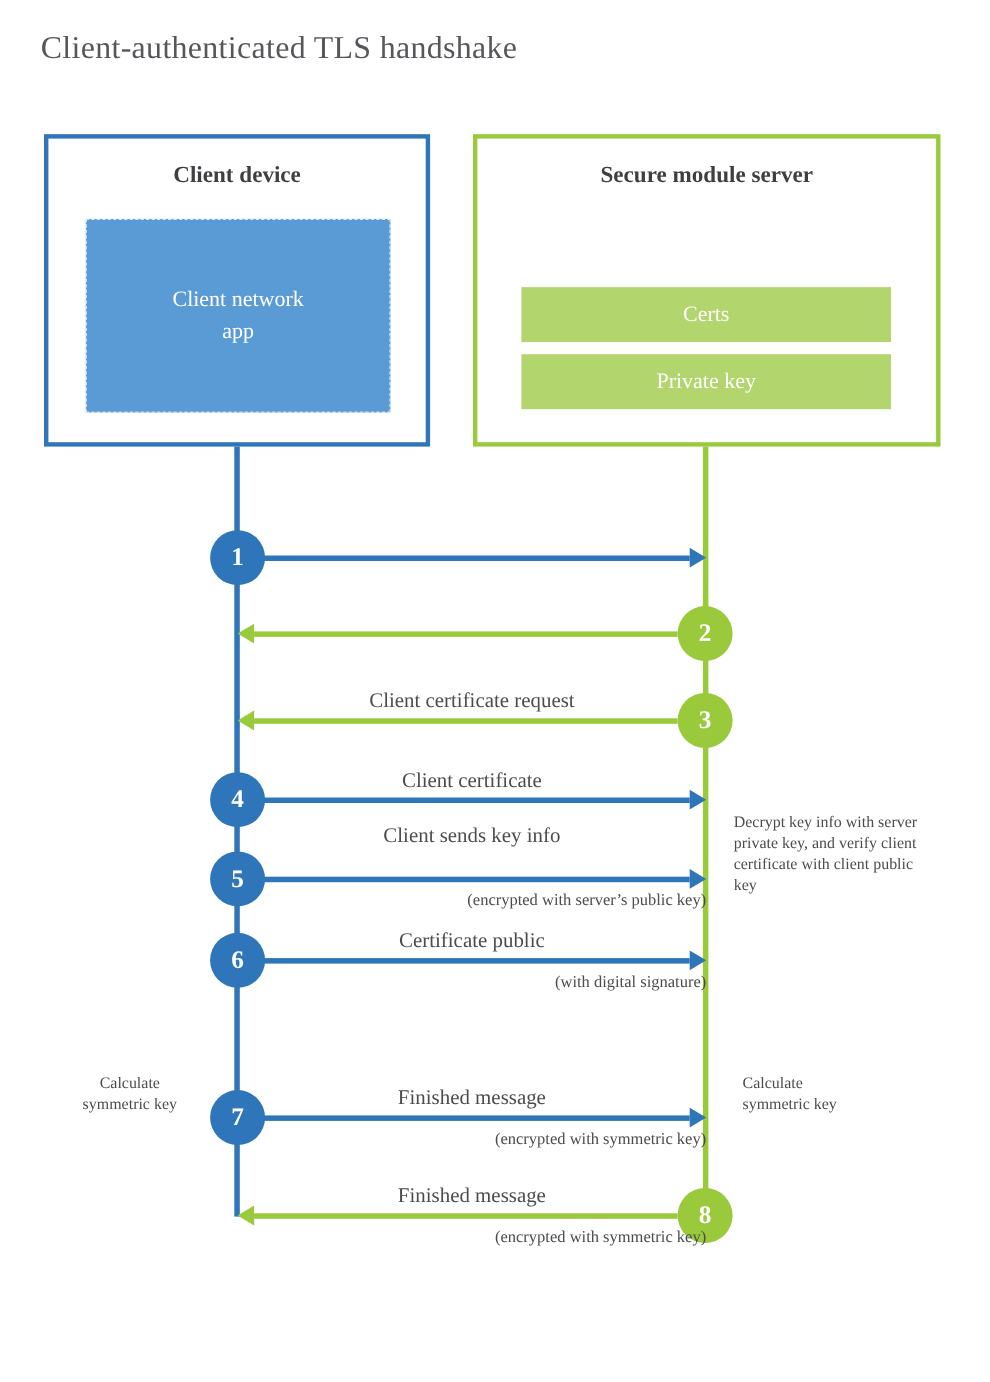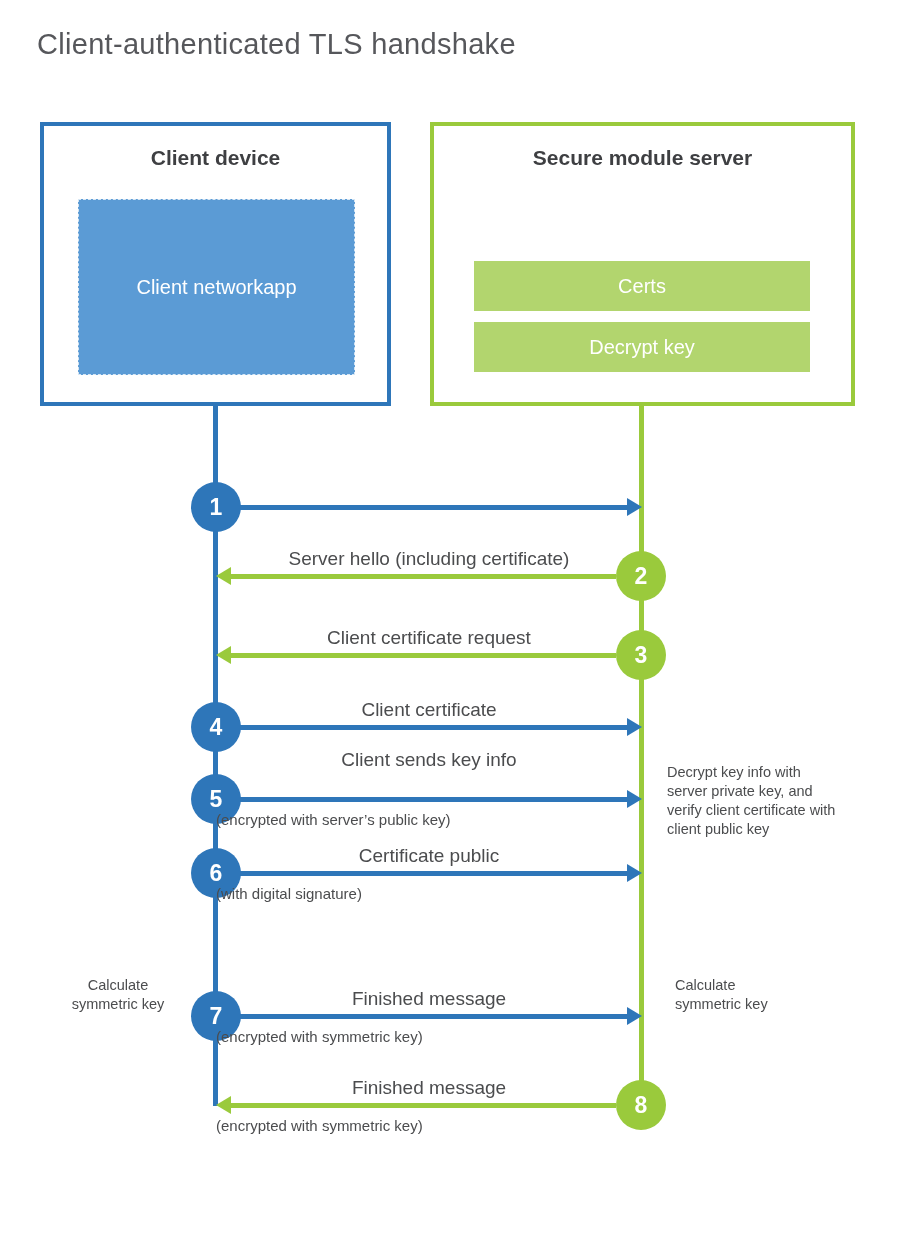--- a/index.html
+++ b/index.html
@@ -7,37 +7,37 @@
     --blue-light:#5b9bd5;
     --green:#9aca3c;
     --green-light:#b2d56e;
     --ink:#4b4c4e;
     --ink-dark:#3e3f42;
     --ink-title:#56575b;
   }
   html,body{margin:0;padding:0;background:#ffffff;}
   .canvas{
     position:relative;width:900px;height:1256px;background:#ffffff;overflow:hidden;
-    font-family:Liberation Sans, sans-serif;
+    font-family:Liberation Serif, serif;
   }
   .diagram-title{
     position:absolute;left:37px;top:28px;font-size:29px;font-weight:300;
     color:var(--ink-title);letter-spacing:.3px;
   }
   .entity-box{position:absolute;top:122px;height:284px;background:#fff;box-sizing:border-box;}
   .entity-box.client{left:40px;width:351px;border:4px solid var(--blue);}
   .entity-box.server{left:430px;width:425px;border:4px solid var(--green);}
   .entity-title{
     position:absolute;top:20px;left:0;right:0;text-align:center;
     font-size:21px;font-weight:bold;color:var(--ink-dark);
   }
   .app-box{
     position:absolute;left:78px;top:199px;width:277px;height:176px;box-sizing:border-box;
     background:var(--blue-light);border:1px dashed rgba(255,255,255,.75);
-    display:flex;flex-direction:row;justify-content:center;align-items:center;
+    display:flex;flex-direction:column;justify-content:center;align-items:center;
     color:#fff;font-size:20px;line-height:29px;
   }
   .module-bar{
     position:absolute;left:474px;width:336px;height:50px;background:var(--green-light);
     color:#fff;font-size:20px;text-align:center;line-height:50px;
   }
   .lifeline{position:absolute;top:406px;width:5px;height:700px;}
   .lifeline.blue{left:213px;background:var(--blue);}
   .lifeline.green{left:639px;background:var(--green);}
   .arrow-line{position:absolute;height:5px;}
@@ -50,25 +50,25 @@
     position:absolute;width:50px;height:50px;border-radius:50%;
     color:#fff;font-size:23px;font-weight:bold;text-align:center;line-height:50px;
   }
   .step-circle.blue{background:var(--blue);}
   .step-circle.green{background:var(--green);}
   .flow-label{
     position:absolute;left:216px;width:426px;text-align:center;
     font-size:19px;color:var(--ink);
   }
   .flow-sublabel{
-    position:absolute;left:216px;width:426px;text-align:left;
+    position:absolute;left:216px;width:426px;text-align:right;
     font-size:15px;color:var(--ink);
   }
   .side-note{
-    position:absolute;left:667px;top:763px;width:170px;
+    position:absolute;left:667px;top:739px;width:170px;
     font-size:14.5px;line-height:19px;color:var(--ink);
   }
   .calc-label{
     position:absolute;top:936px;width:110px;
     font-size:14.5px;line-height:19px;color:var(--ink);margin-top:40px;
   }
   .calc-label.left{left:63px;text-align:center;}
   .calc-label.right{left:675px;text-align:left;}
 </style>
 </head>
@@ -83,30 +83,29 @@
   </div>
   <div class="app-box">
     <div>Client network</div>
     <div>app</div>
   </div>
 
   <div class="entity-box server">
     <div class="entity-title">Secure module server</div>
   </div>
   <div class="module-bar" style="top:261px;">Certs</div>
-  <div class="module-bar" style="top:322px;">Decrypt key</div>
+  <div class="module-bar" style="top:322px;">Private key</div>
 
   <div class="lifeline blue"></div>
   <div class="lifeline green"></div>
 
   <div class="arrow-line blue" style="left:236px;top:505px;width:391px;"></div>
   <div class="arrow-head right" style="left:627px;top:498px;"></div>
   <div class="step-circle blue" style="left:191px;top:482px;">1</div>
 
-  <div class="flow-label" style="top:548px;">Server hello (including certificate)</div>
   <div class="arrow-line green" style="left:231px;top:574px;width:385px;"></div>
   <div class="arrow-head left" style="left:216px;top:567px;"></div>
   <div class="step-circle green" style="left:616px;top:551px;">2</div>
 
   <div class="flow-label" style="top:627px;">Client certificate request</div>
   <div class="arrow-line green" style="left:231px;top:653px;width:385px;"></div>
   <div class="arrow-head left" style="left:216px;top:646px;"></div>
   <div class="step-circle green" style="left:616px;top:630px;">3</div>
 
   <div class="flow-label" style="top:699px;">Client certificate</div>

